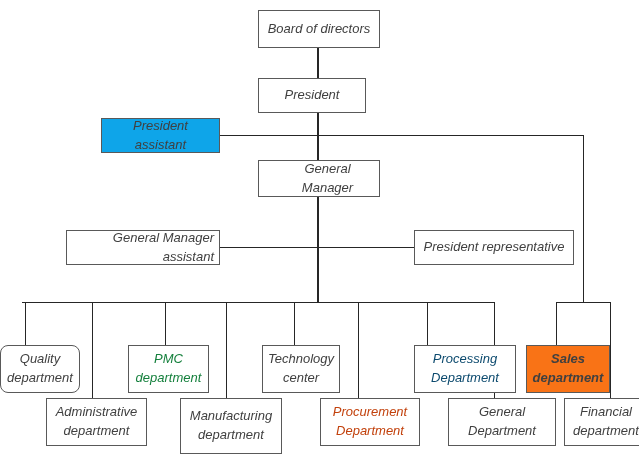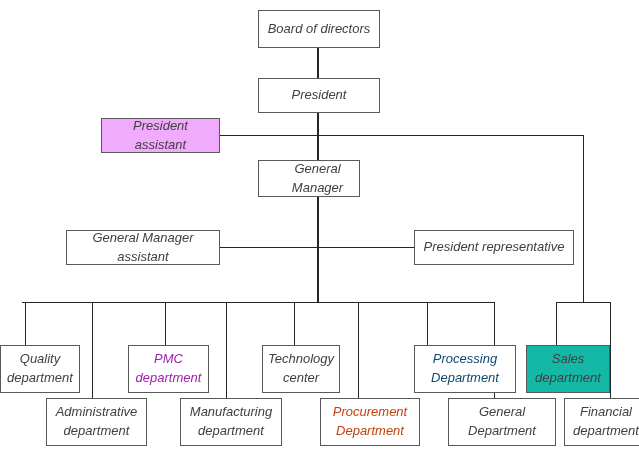--- a/index.html
+++ b/index.html
@@ -62,58 +62,58 @@
     <div class="edge v" style="left: 294px; top: 302px; height: 43px; background: rgb(38, 38, 38);"></div>
     <div class="edge v" style="left: 358px; top: 302px; height: 96px; background: rgb(38, 38, 38);"></div>
     <div class="edge v" style="left: 427px; top: 302px; height: 43px; background: rgb(38, 38, 38);"></div>
     <div class="edge v" style="left: 494px; top: 302px; height: 96px; background: rgb(38, 38, 38);"></div>
     <div class="edge h" style="left: 556px; top: 302px; width: 55px; background: rgb(38, 38, 38);"></div>
     <div class="edge v" style="left: 556px; top: 302px; height: 43px; background: rgb(38, 38, 38);"></div>
     <div class="edge v" style="left: 610px; top: 302px; height: 96px; background: rgb(38, 38, 38);"></div>
     <div class="node" style="left: 258px; top: 10px; width: 122px; height: 38px; border-color: rgb(89, 89, 89); background: rgb(255, 255, 255); color: rgb(64, 64, 64);">
       <span>Board of directors</span>
     </div>
-    <div class="node" style="left: 258px; top: 78px; width: 122px; height: 35px; border-color: rgb(89, 89, 89); background: rgb(255, 255, 255); color: rgb(64, 64, 64);">
+    <div class="node" style="left: 258px; top: 78px; width: 108px; height: 35px; border-color: rgb(89, 89, 89); background: rgb(255, 255, 255); color: rgb(64, 64, 64);">
       <span>President</span>
     </div>
-    <div class="node" style="left: 101px; top: 118px; width: 119px; height: 35px; border-color: rgb(89, 89, 89); background: #f0abfc; color: rgb(64, 64, 64);">
+    <div class="node" style="left: 101px; top: 118px; width: 119px; height: 35px; border-color: rgb(89, 89, 89); background: #0ea5e9; color: rgb(64, 64, 64);">
       <span>President assistant</span>
     </div>
-    <div class="node" style="left: 258px; top: 160px; width: 102px; height: 37px; border-color: rgb(89, 89, 89); background: rgb(255, 255, 255); color: rgb(64, 64, 64); padding-left: 22px;">
+    <div class="node" style="left: 258px; top: 160px; width: 122px; height: 37px; border-color: rgb(89, 89, 89); background: rgb(255, 255, 255); color: rgb(64, 64, 64); padding-left: 22px;">
       <span>General Manager</span>
     </div>
-    <div class="node" style="left: 66px; top: 230px; width: 154px; height: 35px; border-color: rgb(89, 89, 89); background: rgb(255, 255, 255); color: rgb(64, 64, 64);">
+    <div class="node" style="left: 66px; top: 230px; width: 154px; height: 35px; border-color: rgb(89, 89, 89); background: rgb(255, 255, 255); color: rgb(64, 64, 64); text-align: right;">
       <span>General Manager assistant</span>
     </div>
     <div class="node" style="left: 414px; top: 230px; width: 160px; height: 35px; border-color: rgb(89, 89, 89); background: rgb(255, 255, 255); color: rgb(64, 64, 64);">
       <span>President representative</span>
     </div>
-    <div class="node" style="left: 0px; top: 345px; width: 80px; height: 48px; border-color: rgb(89, 89, 89); background: rgb(255, 255, 255); color: rgb(64, 64, 64);">
+    <div class="node" style="left: 0px; top: 345px; width: 80px; height: 48px; border-color: rgb(89, 89, 89); background: rgb(255, 255, 255); color: rgb(64, 64, 64); border-radius: 8px;">
       <span>Quality<br>department</span>
     </div>
     <div class="node" style="left: 46px; top: 398px; width: 101px; height: 48px; border-color: rgb(89, 89, 89); background: rgb(255, 255, 255); color: rgb(64, 64, 64);">
       <span>Administrative<br>department</span>
     </div>
-    <div class="node" style="left: 128px; top: 345px; width: 81px; height: 48px; border-color: rgb(89, 89, 89); background: rgb(255, 255, 255); color: #a21caf;">
+    <div class="node" style="left: 128px; top: 345px; width: 81px; height: 48px; border-color: rgb(89, 89, 89); background: rgb(255, 255, 255); color: #15803d;">
       <span>PMC<br>department</span>
     </div>
-    <div class="node" style="left: 180px; top: 398px; width: 102px; height: 48px; border-color: rgb(89, 89, 89); background: rgb(255, 255, 255); color: rgb(64, 64, 64);">
+    <div class="node" style="left: 180px; top: 398px; width: 102px; height: 56px; border-color: rgb(89, 89, 89); background: rgb(255, 255, 255); color: rgb(64, 64, 64);">
       <span>Manufacturing<br>department</span>
     </div>
     <div class="node" style="left: 262px; top: 345px; width: 78px; height: 48px; border-color: rgb(89, 89, 89); background: rgb(255, 255, 255); color: rgb(64, 64, 64); justify-content: flex-end;">
       <span>Technology<br>center</span>
     </div>
     <div class="node" style="left: 320px; top: 398px; width: 100px; height: 48px; border-color: rgb(89, 89, 89); background: rgb(255, 255, 255); color: #c2410c;">
       <span>Procurement<br>Department</span>
     </div>
     <div class="node" style="left: 414px; top: 345px; width: 102px; height: 48px; border-color: rgb(89, 89, 89); background: rgb(255, 255, 255); color: #0c4a6e;">
       <span>Processing<br>Department</span>
     </div>
     <div class="node" style="left: 448px; top: 398px; width: 108px; height: 48px; border-color: rgb(89, 89, 89); background: rgb(255, 255, 255); color: rgb(64, 64, 64);">
       <span>General<br>Department</span>
     </div>
-    <div class="node" style="left: 526px; top: 345px; width: 84px; height: 48px; border-color: rgb(89, 89, 89); background: #14b8a6; color: rgb(64, 64, 64);">
+    <div class="node" style="left: 526px; top: 345px; width: 84px; height: 48px; border-color: rgb(89, 89, 89); background: #f97316; color: rgb(64, 64, 64); font-weight: bold;">
       <span>Sales<br>department</span>
     </div>
     <div class="node" style="left: 564px; top: 398px; width: 84px; height: 48px; border-color: rgb(89, 89, 89); background: rgb(255, 255, 255); color: rgb(64, 64, 64);">
       <span>Financial<br>department</span>
     </div>
   </div>
 
 </body></html>

